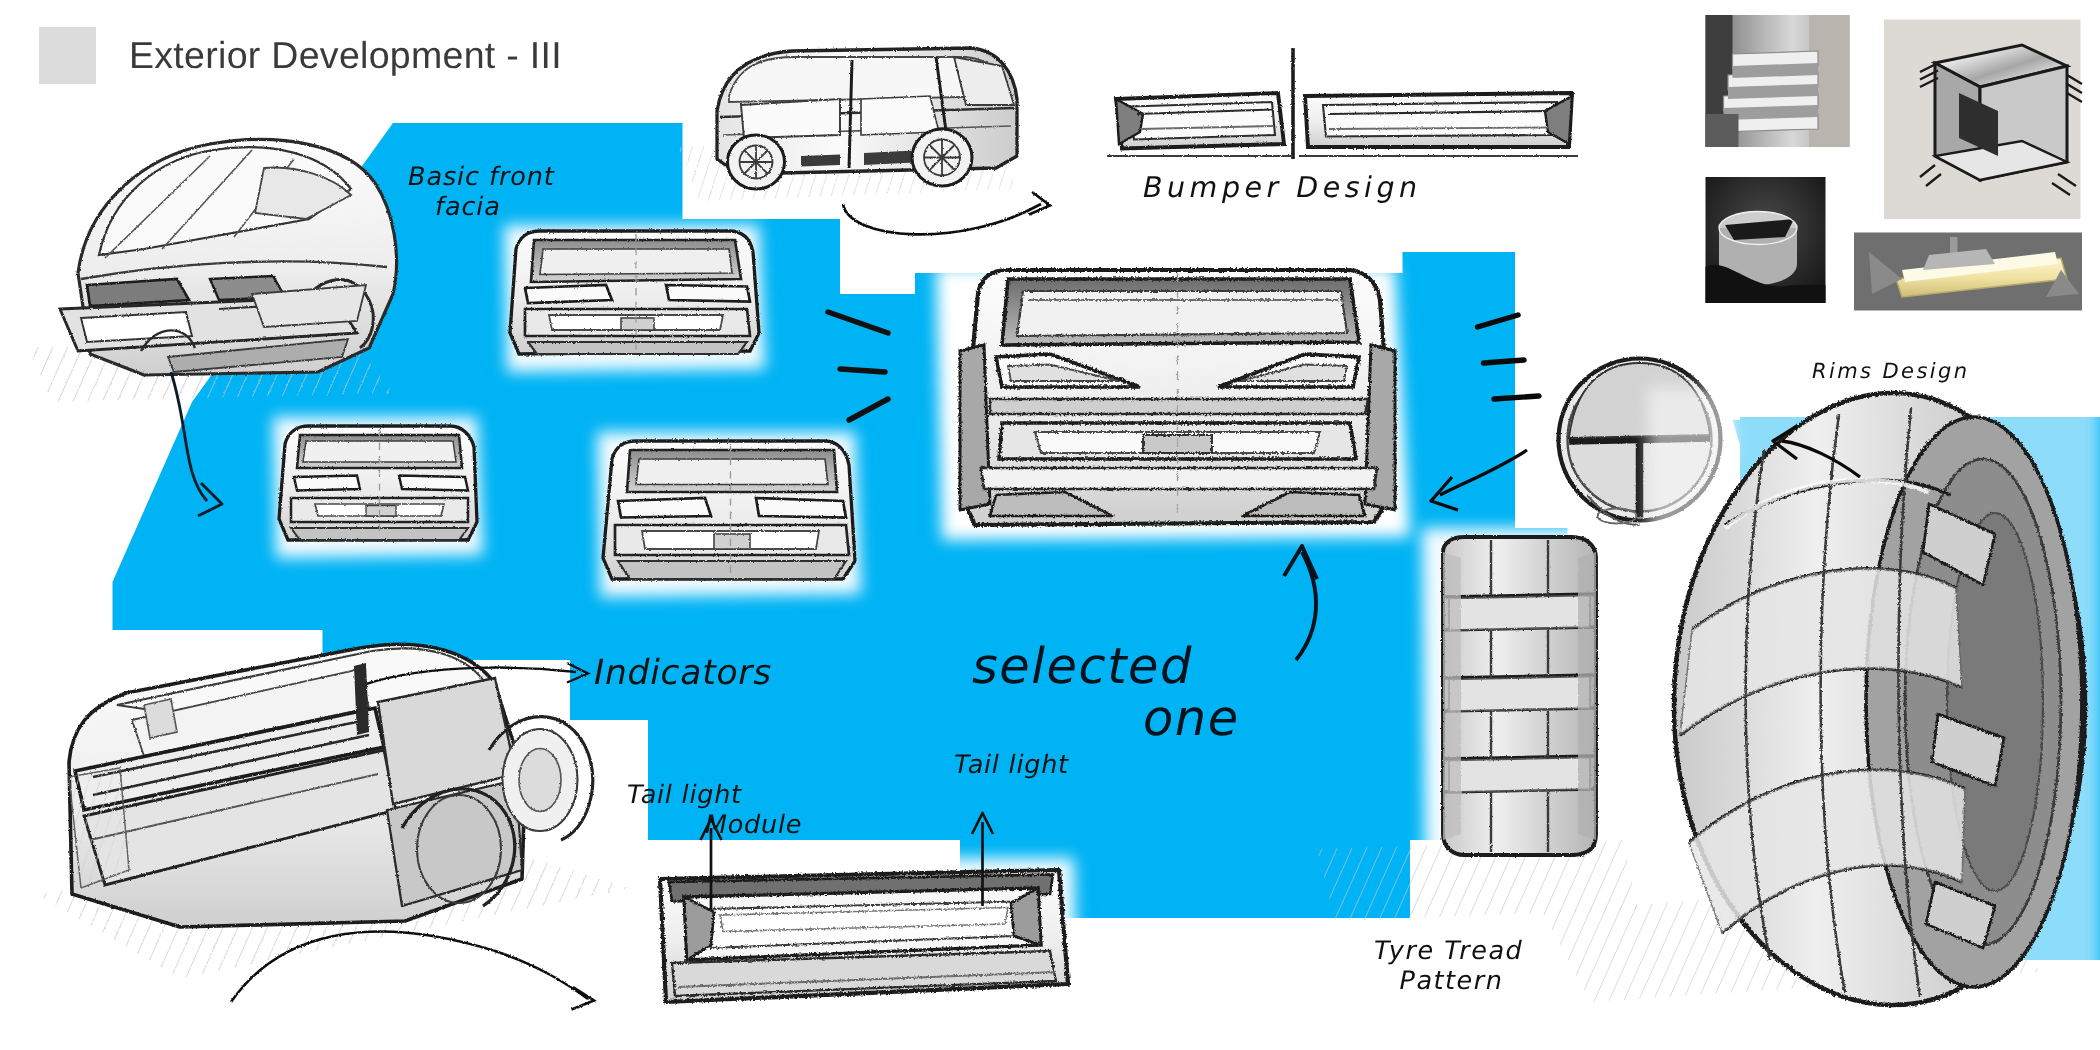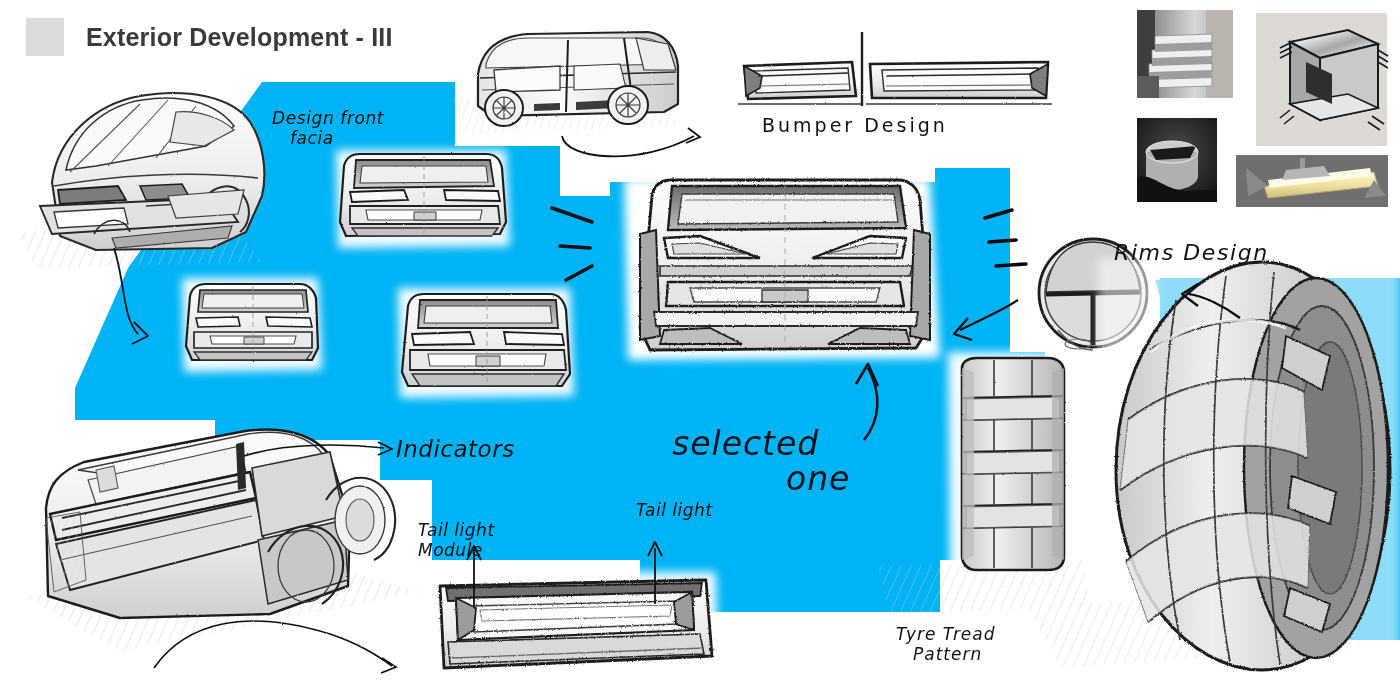--- a/index.html
+++ b/index.html
@@ -10,55 +10,55 @@
     font-family:"Liberation Sans", sans-serif;
     overflow:hidden;
     position:relative;
   }
   #board { position:absolute; inset:0; width:1400px; height:700px; }
 
   
   .header { position:absolute; left:26px; top:18px; display:flex; align-items:center; gap:22px; z-index:40; }
   .header-swatch { width:38px; height:38px; background:#dcdcdc; }
   .header-title {
-    font-size:25px; font-weight:700; color:#3a3a3a;
+    font-size:25px; font-weight:400; color:#3a3a3a;
     letter-spacing:0.2px; white-space:nowrap;
   }
 
   
   .hand {
     position:absolute; z-index:35;
     font-family:"DejaVu Sans", sans-serif;
     color:#111; font-weight:400;
     line-height:1.18; white-space:pre-line;
     transform-origin:left top;
   }
 
   .label-basic-front { left:272px; top:88px; font-size:17px; font-style:italic; letter-spacing:0.6px; }
   .label-basic-front .l2 { display:block; margin-left:18px; }
 
-  .label-bumper { left:762px; top:114px; font-size:19px; letter-spacing:3px; }
+  .label-bumper { left:762px; top:114px; font-size:19px; font-style:italic; letter-spacing:3px; }
 
   .label-selected {
-    left:672px; top:386px; font-size:33px; font-style:italic;
+    left:648px; top:386px; font-size:33px; font-style:italic;
     letter-spacing:1px; color:#07121c;
   }
   .label-selected .l2 { display:block; margin-left:114px; margin-top:-4px; }
 
   .label-indicators { left:396px; top:436px; font-size:23px; font-style:italic; letter-spacing:0.5px; }
 
   .label-tlm { left:418px; top:500px; font-size:17px; font-style:italic; letter-spacing:0.5px; }
-  .label-tlm .l2 { display:block; }
+  .label-tlm .l2 { display:block; margin-left:52px; }
 
   .label-tl { left:636px; top:500px; font-size:17px; font-style:italic; letter-spacing:0.5px; }
 
-  .label-tyre { left:896px; top:604px; font-size:17px; font-style:italic; letter-spacing:1px; }
+  .label-tyre { left:916px; top:604px; font-size:17px; font-style:italic; letter-spacing:1px; }
   .label-tyre .l2 { display:block; margin-left:17px; }
 
-  .label-rims { left:1114px; top:240px; font-size:22px; font-style:italic; letter-spacing:1.6px; }
+  .label-rims { left:1208px; top:240px; font-size:14px; font-style:italic; letter-spacing:1.6px; }
 </style>
 </head>
 <body>
 
 <svg id="board" viewBox="0 0 1400 700" xmlns="http://www.w3.org/2000/svg">
   <defs>
 
     <filter id="rough" x="-12%" y="-12%" width="124%" height="124%">
       <feTurbulence type="fractalNoise" baseFrequency="0.9" numOctaves="2" seed="7" result="n"></feTurbulence>
       <feDisplacementMap in="SourceGraphic" in2="n" scale="1.6" xChannelSelector="R" yChannelSelector="G"></feDisplacementMap>
@@ -559,21 +559,21 @@
     </g>
   </g>
 </svg>
 
 <div class="header">
   <div class="header-swatch"></div>
   <div class="header-title">Exterior Development - III</div>
 </div>
 
 <div class="hand label-basic-front">
-  <span>Design front</span>
+  <span>Basic front</span>
   <span class="l2">facia</span>
 </div>
 
 <div class="hand label-bumper">Bumper   Design</div>
 
 <div class="hand label-selected">
   <span>selected</span>
   <span class="l2">one</span>
 </div>
 

